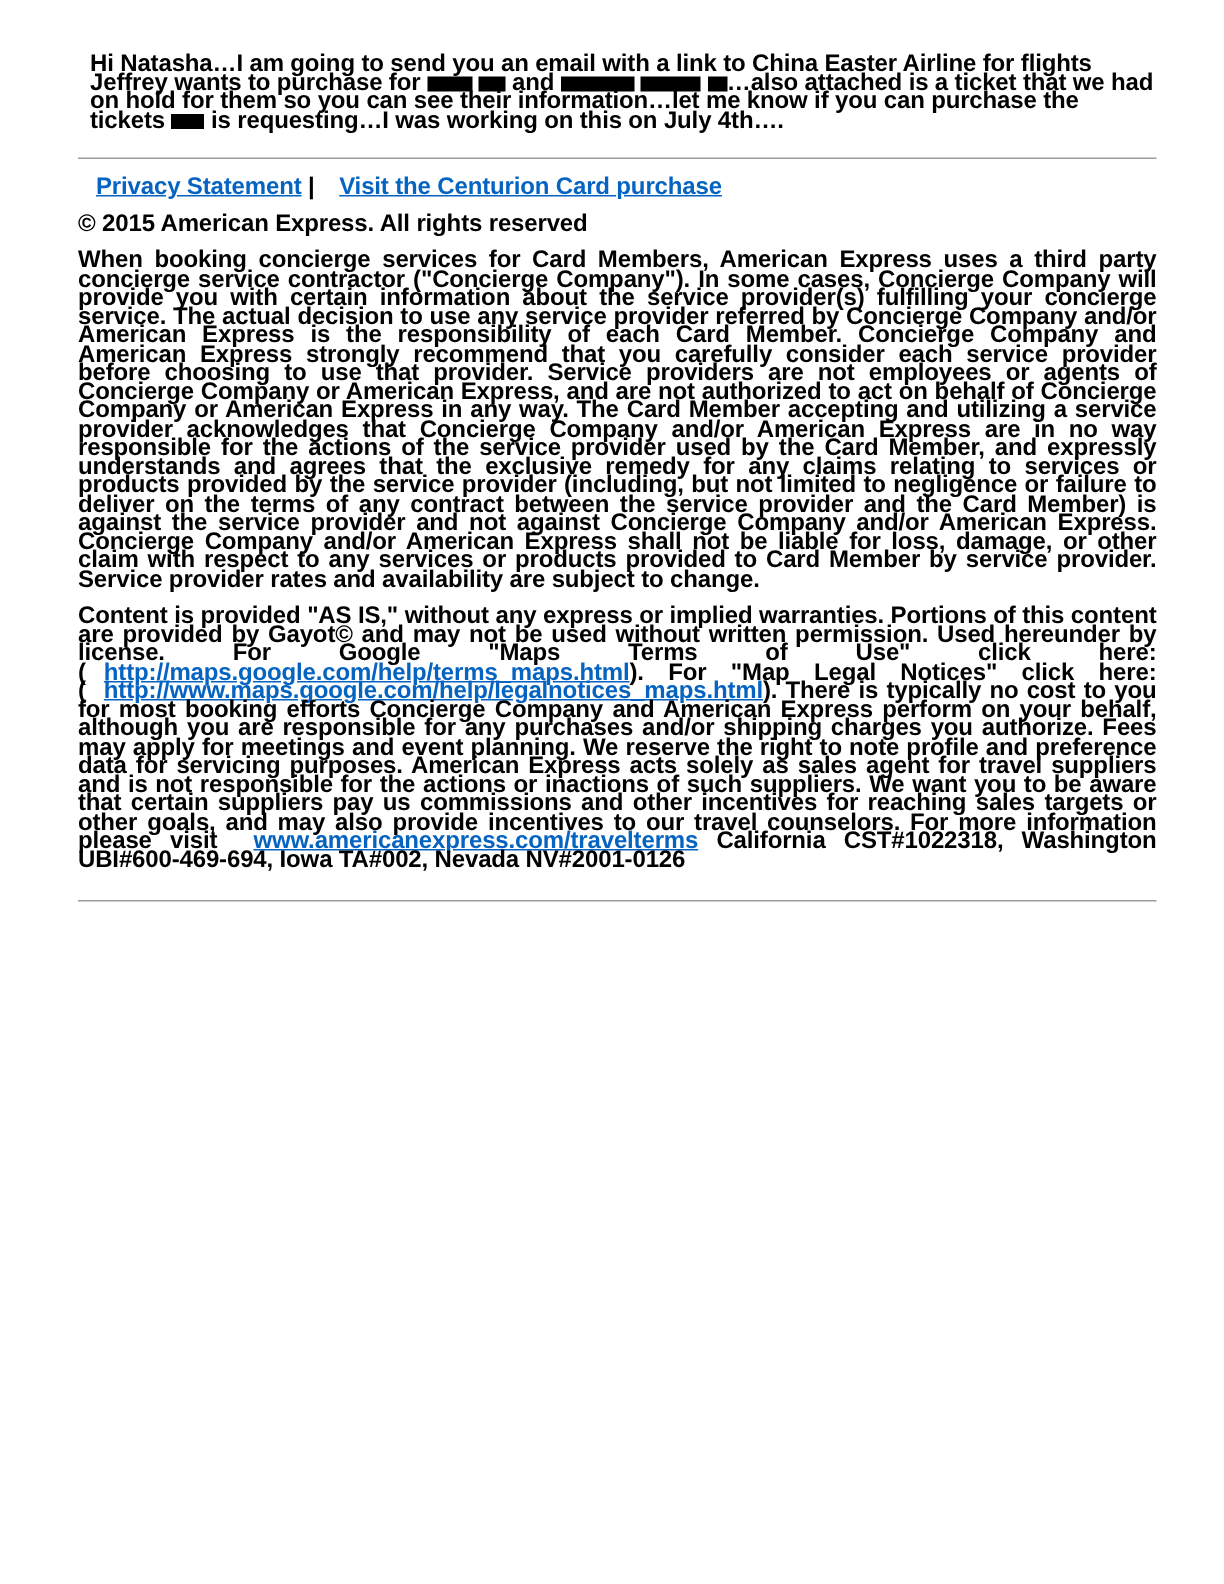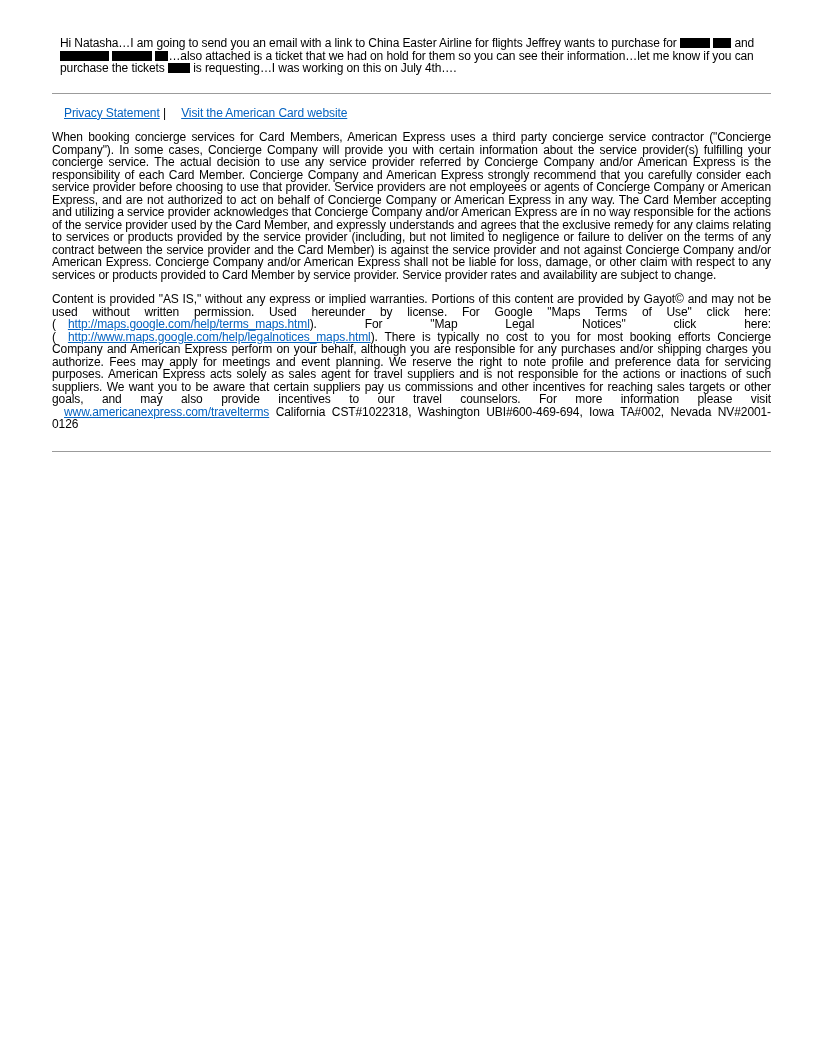--- a/index.html
+++ b/index.html
@@ -6,21 +6,21 @@
   body {
     width: 816px; height: 1056px;
     font-family: "Liberation Sans", "DejaVu Sans", sans-serif;
     color: #000000;
     overflow: hidden;
     position: relative;
   }
   .page { padding: 37px 45px 0 52px; }
   .email-body { padding-left: 8px; }
   p { margin: 0; }
-  .para { font-size: 12px; line-height: 12.5px; letter-spacing: -0.1px; }
+  .para { font-size: 16px; line-height: 12.5px; letter-spacing: -0.1px; font-weight: bold; }
   .mb { margin-bottom: 12px; }
   .email-para { margin-bottom: 13px; }
   .justify { text-align: justify; }
   a.lnk { color: #0563C1; text-decoration: underline; cursor: pointer; padding-left: 12px; }
   .redact { display: inline-block; height: 10px; background: #000000; vertical-align: -1px; }
   hr.divider { border: none; border-top: 1px solid #9b9b9b; margin: 18px 0 13px 0; }
   hr.divider-bottom { margin: 20px 0 4px 0; }
   .ref-row { display: flex; justify-content: space-between; align-items: center; }
   .tiny-dash { display: inline-block; width: 11px; height: 2px; background: #c0c0c0; }
 </style>
@@ -28,23 +28,24 @@
 <body>
 
 <div class="page">
 
   <div class="email-body">
     <p class="para email-para"><span>Hi Natasha…I am going to send you an email with a link to China Easter Airline for flights Jeffrey wants to purchase for </span><span class="redact" style="width: 30px;"></span><span> </span><span class="redact" style="width: 18px;"></span><span> and </span><span class="redact" style="width: 49px;"></span><span> </span><span class="redact" style="width: 40px;"></span><span> </span><span class="redact" style="width: 13px;"></span><span>…also attached is a ticket that we had on hold for them so you can see their information…let me know if you can purchase the tickets </span><span class="redact" style="width: 22px;"></span><span> is requesting…I was working on this on July 4th….</span></p>
   </div>
 
   <hr class="divider">
 
-  <p class="para mb"><a class="lnk" href="#">Privacy Statement</a><span> | </span><a class="lnk" href="#">Visit the American Card website</a></p>
+  <p class="para mb"><a class="lnk" href="#">Privacy Statement</a><span> | </span><a class="lnk" href="#">Visit the Centurion Card purchase</a></p>
 
 
+  <p class="para mb">© 2015 American Express. All rights reserved</p>
 
   <p class="para mb justify">When booking concierge services for Card Members, American Express uses a third party concierge service contractor ("Concierge Company"). In some cases, Concierge Company will provide you with certain information about the service provider(s) fulfilling your concierge service. The actual decision to use any service provider referred by Concierge Company and/or American Express is the responsibility of each Card Member. Concierge Company and American Express strongly recommend that you carefully consider each service provider before choosing to use that provider. Service providers are not employees or agents of Concierge Company or American Express, and are not authorized to act on behalf of Concierge Company or American Express in any way. The Card Member accepting and utilizing a service provider acknowledges that Concierge Company and/or American Express are in no way responsible for the actions of the service provider used by the Card Member, and expressly understands and agrees that the exclusive remedy for any claims relating to services or products provided by the service provider (including, but not limited to negligence or failure to deliver on the terms of any contract between the service provider and the Card Member) is against the service provider and not against Concierge Company and/or American Express. Concierge Company and/or American Express shall not be liable for loss, damage, or other claim with respect to any services or products provided to Card Member by service provider. Service provider rates and availability are subject to change.</p>
 
   <p class="para justify"><span>Content is provided "AS IS," without any express or implied warranties. Portions of this content are provided by Gayot© and may not be used without written permission. Used hereunder by license. For Google "Maps Terms of Use" click here: (</span><a class="lnk" href="#">http://maps.google.com/help/terms_maps.html</a><span>). For "Map Legal Notices" click here: (</span><a class="lnk" href="#">http://www.maps.google.com/help/legalnotices_maps.html</a><span>). There is typically no cost to you for most booking efforts Concierge Company and American Express perform on your behalf, although you are responsible for any purchases and/or shipping charges you authorize. Fees may apply for meetings and event planning. We reserve the right to note profile and preference data for servicing purposes. American Express acts solely as sales agent for travel suppliers and is not responsible for the actions or inactions of such suppliers. We want you to be aware that certain suppliers pay us commissions and other incentives for reaching sales targets or other goals, and may also provide incentives to our travel counselors. For more information please visit </span><a class="lnk" href="#">www.americanexpress.com/travelterms</a><span> California CST#1022318, Washington UBI#600-469-694, Iowa TA#002, Nevada NV#2001-0126</span></p>
 
   <hr class="divider divider-bottom">
 
 
 </div>
 

